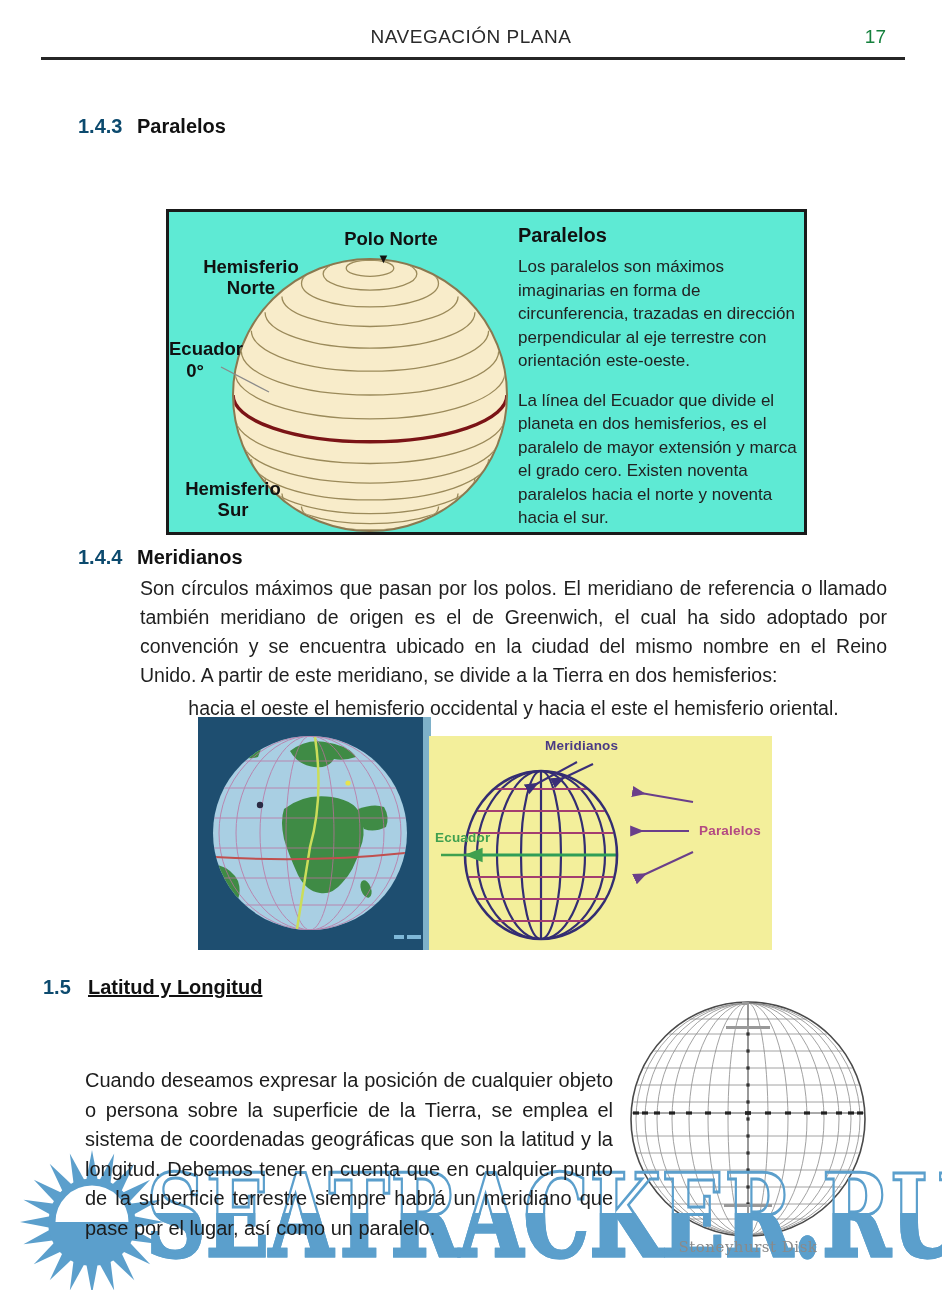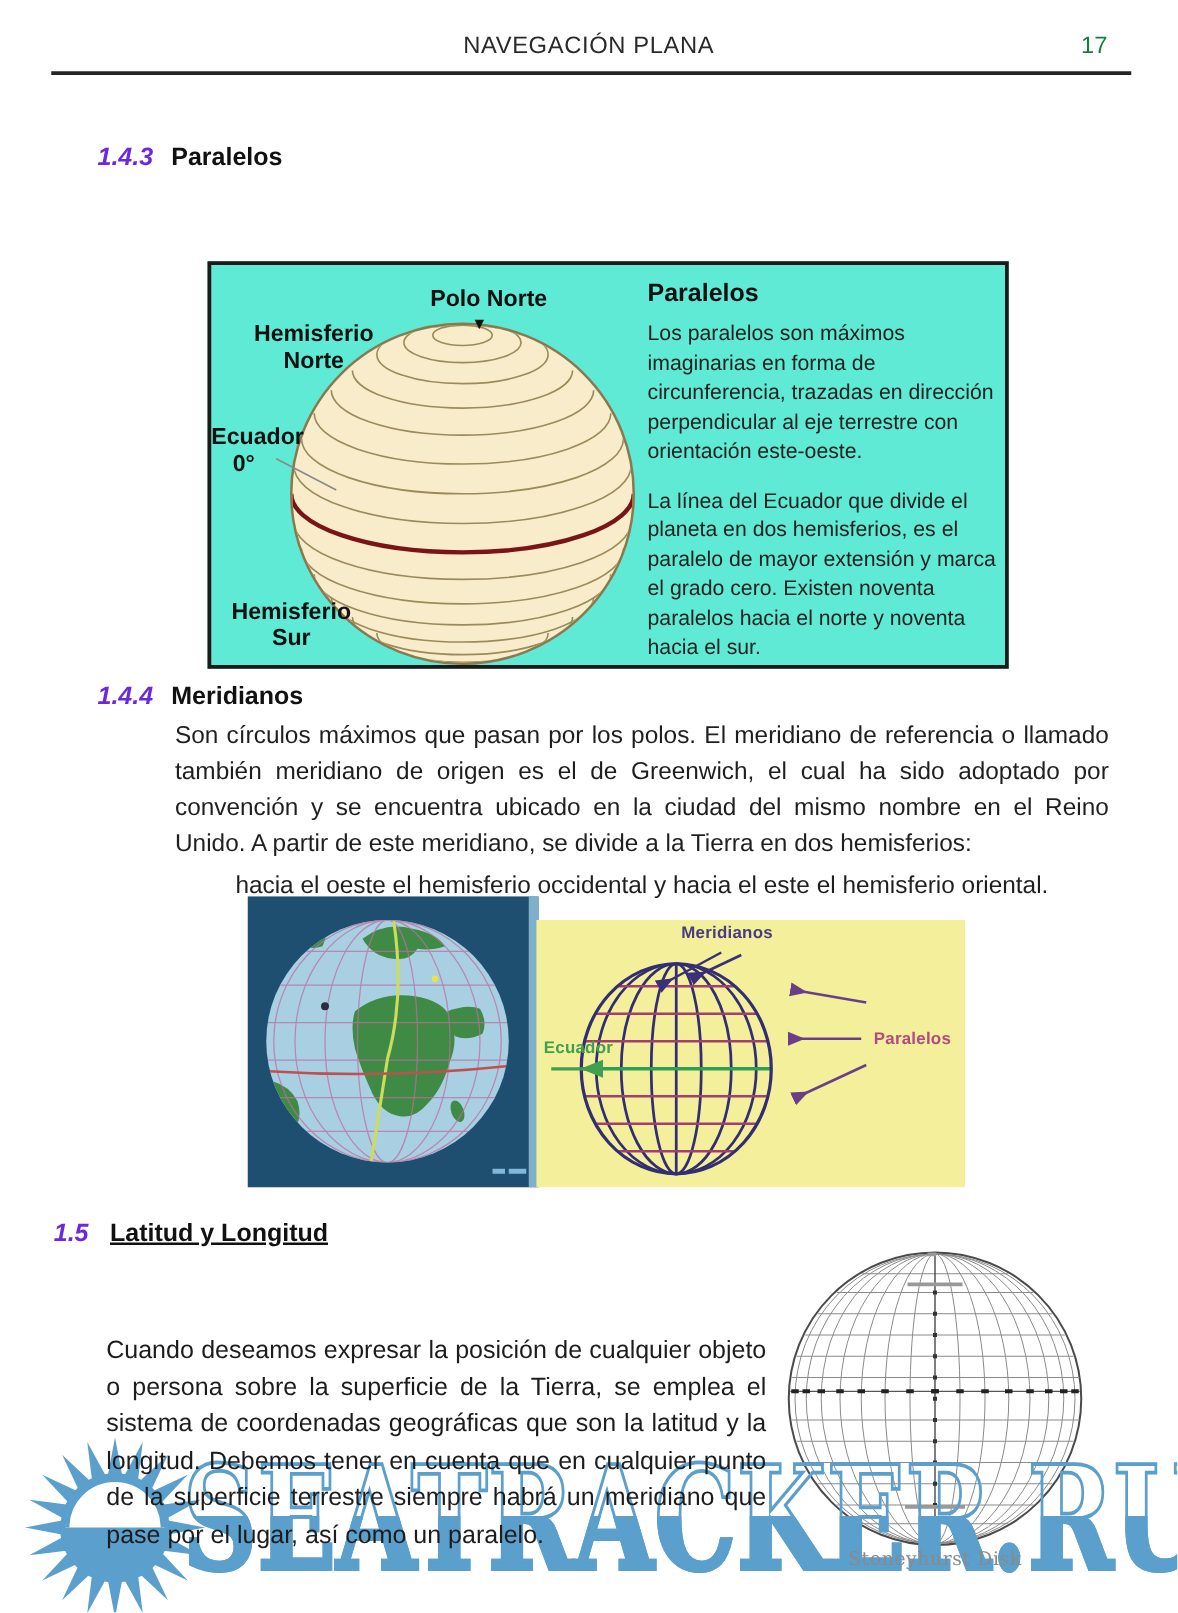--- a/index.html
+++ b/index.html
@@ -6,21 +6,21 @@
   .page{position:relative;width:942px;height:1290px;background:#fff;overflow:hidden;
         font-family:"Liberation Sans",sans-serif;color:#1c1c1c;}
   .abs{position:absolute;}
 
   
   .hdr-title{left:0;top:26px;width:942px;text-align:center;font-size:19px;letter-spacing:.5px;color:#2a2a2a;}
   .hdr-page{right:56px;top:26px;font-size:19px;color:#15803d;}
   .hdr-rule{left:41px;top:57px;width:864px;height:3px;background:#262626;}
 
   
-  .sec-num{font-size:20px;font-weight:bold;color:#6d28d9;font-style:italic;}
+  .sec-num{font-size:20px;font-weight:bold;color:#0c4a6e;}
   .sec-title{font-size:20px;font-weight:bold;color:#111;}
   .body-text{font-size:19.5px;line-height:29px;text-align:justify;color:#1f1f1f;}
 
   
   .fig1{left:166px;top:209px;width:641px;height:326px;border:3px solid #1a1a1a;background:#5eead4;box-sizing:border-box;}
   .fig1 .lbl{position:absolute;font-weight:bold;font-size:18.5px;color:#111;line-height:21px;}
   .fig1-panel{position:absolute;left:349px;top:12px;width:288px;}
   .fig1-panel h3{margin:0 0 8px 0;font-size:20px;color:#111;}
   .fig1-panel p{margin:0;font-size:17px;line-height:23.5px;color:#222;}
   .fig1-panel p + p{margin-top:16px;}

